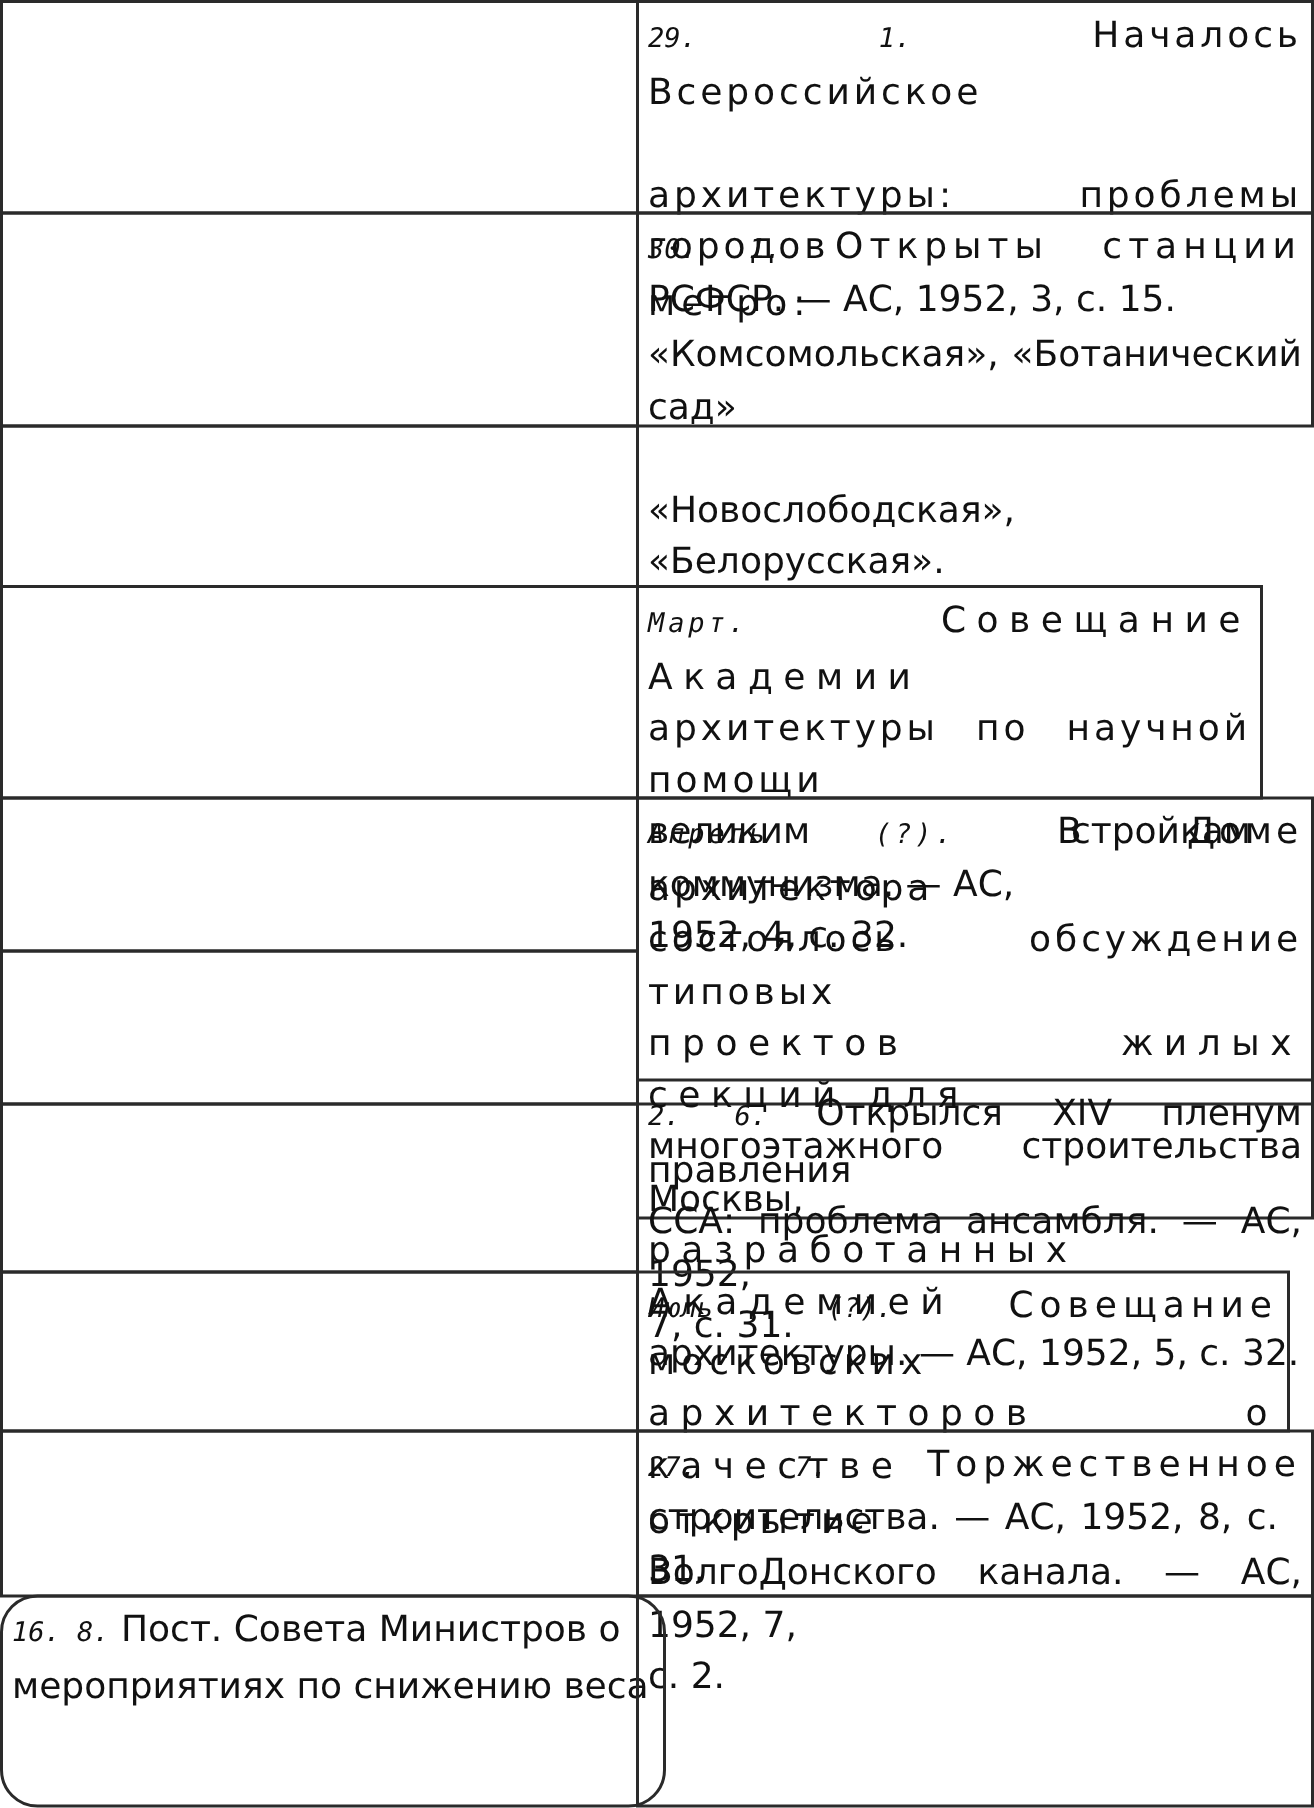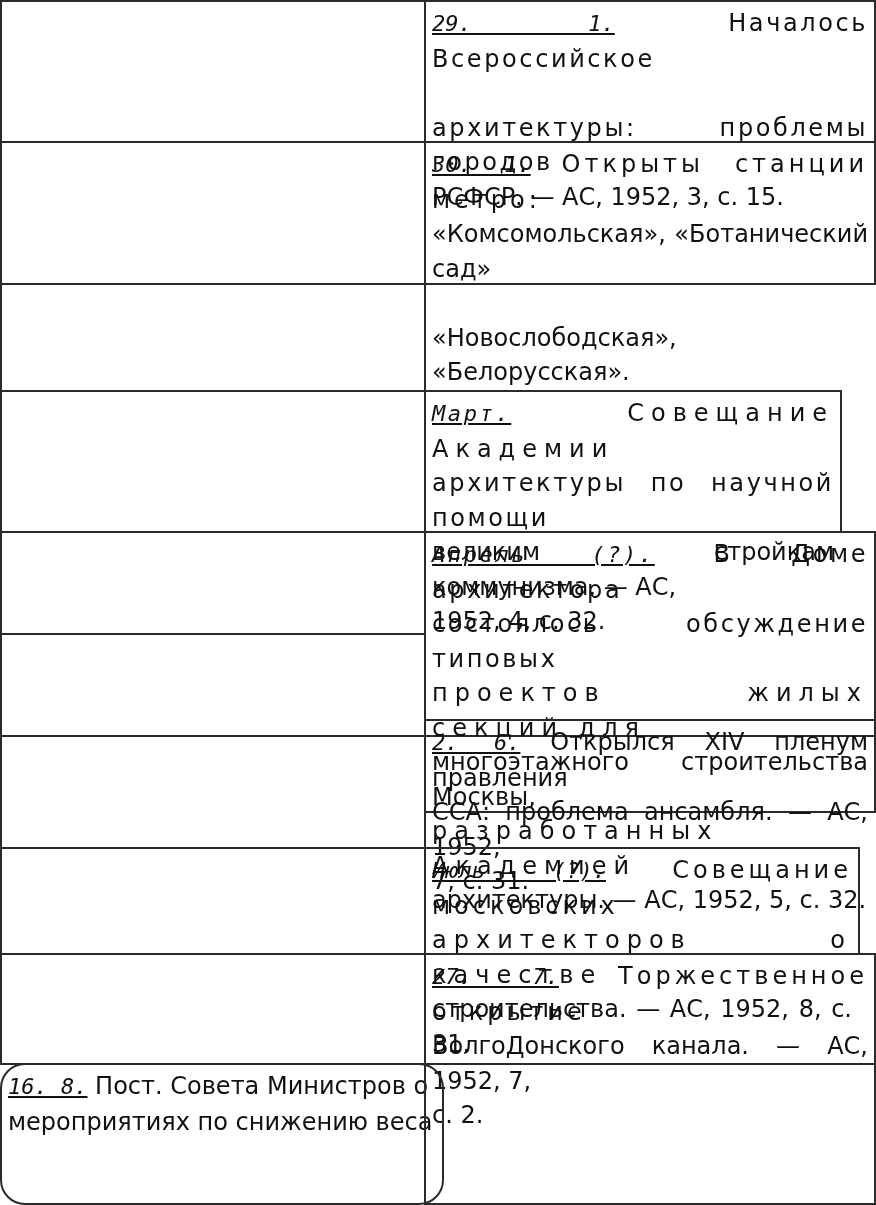--- a/index.html
+++ b/index.html
@@ -1,20 +1,20 @@
 <!DOCTYPE html>
 <html><head>
 <meta charset="utf-8">
 <style>
   html, body { margin: 0; padding: 0; background: #ffffff; }
   body { width: 876px; height: 1205px; overflow: hidden; position: relative; font-family: "DejaVu Sans", sans-serif; color: #111; }
   .grid { position: absolute; left: 0; top: 0; width: 876px; height: 1205px; }
   .cell { position: absolute; box-sizing: border-box; border: 2px solid #2a2a2a; }
   .text { position: absolute; left: 6px; right: 6px; top: 4px; font-size: 24px; line-height: 34.5px; text-align: justify; text-align-last: left; }
-  .date { font-style: italic; font-family: "DejaVu Sans Mono", monospace; font-size: 22px; text-decoration: underline; }
+  .date { font-style: italic; font-family: "DejaVu Sans Mono", monospace; font-size: 18px; }
   .wide { letter-spacing: 2.6px; }
   .wider { letter-spacing: 4px; }
   .widest { letter-spacing: 7px; }
 </style>
 </head>
 <body>
 
 <div class="grid">
 
   <div class="cell" style="left:0;top:0;width:426px;height:143px;"></div>

